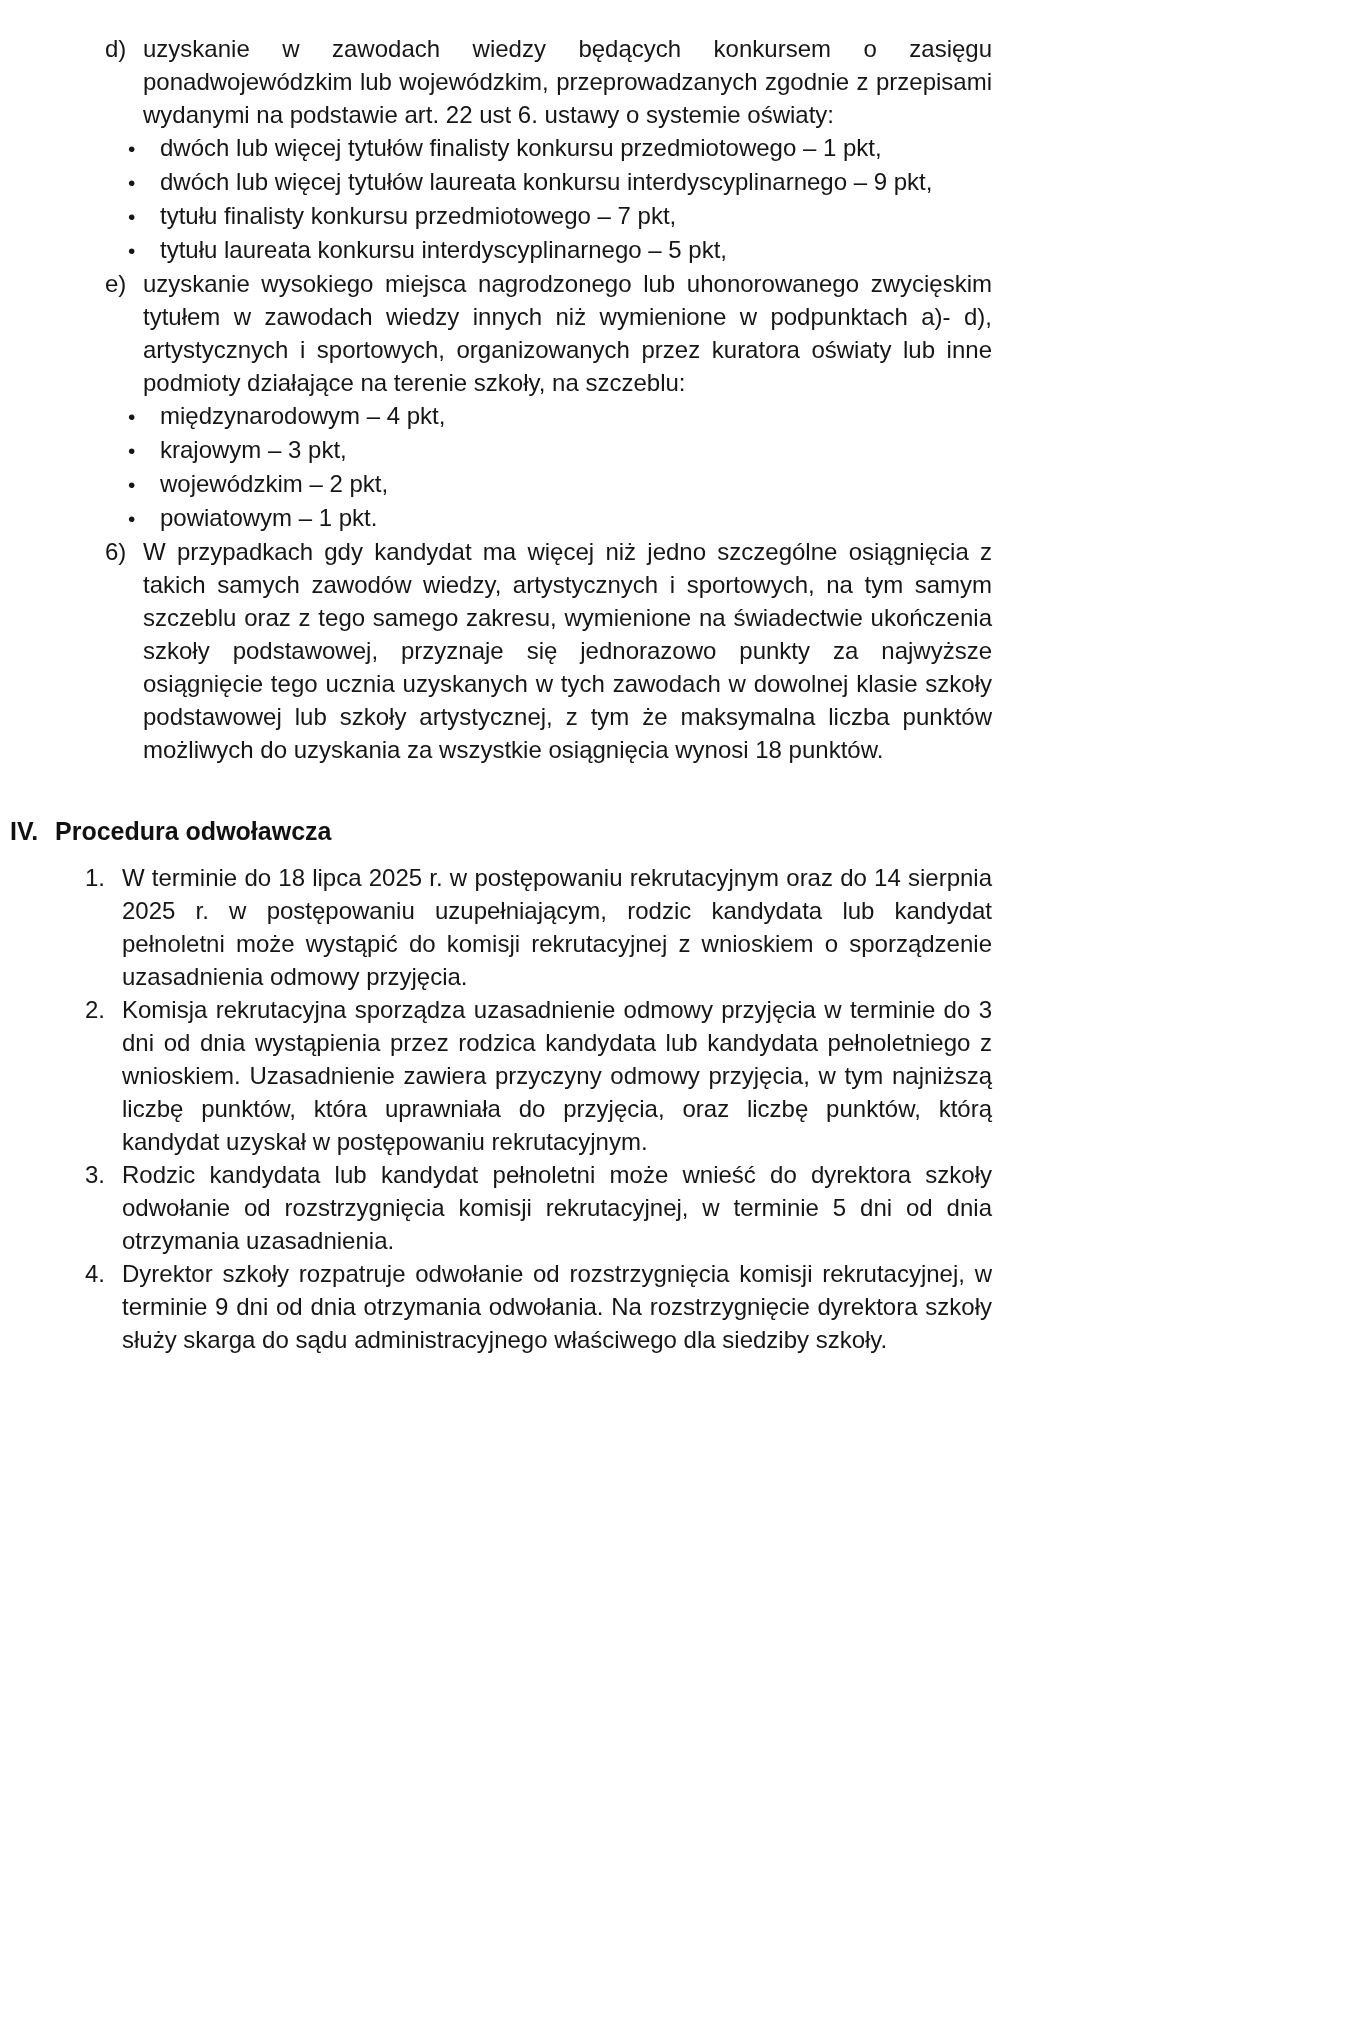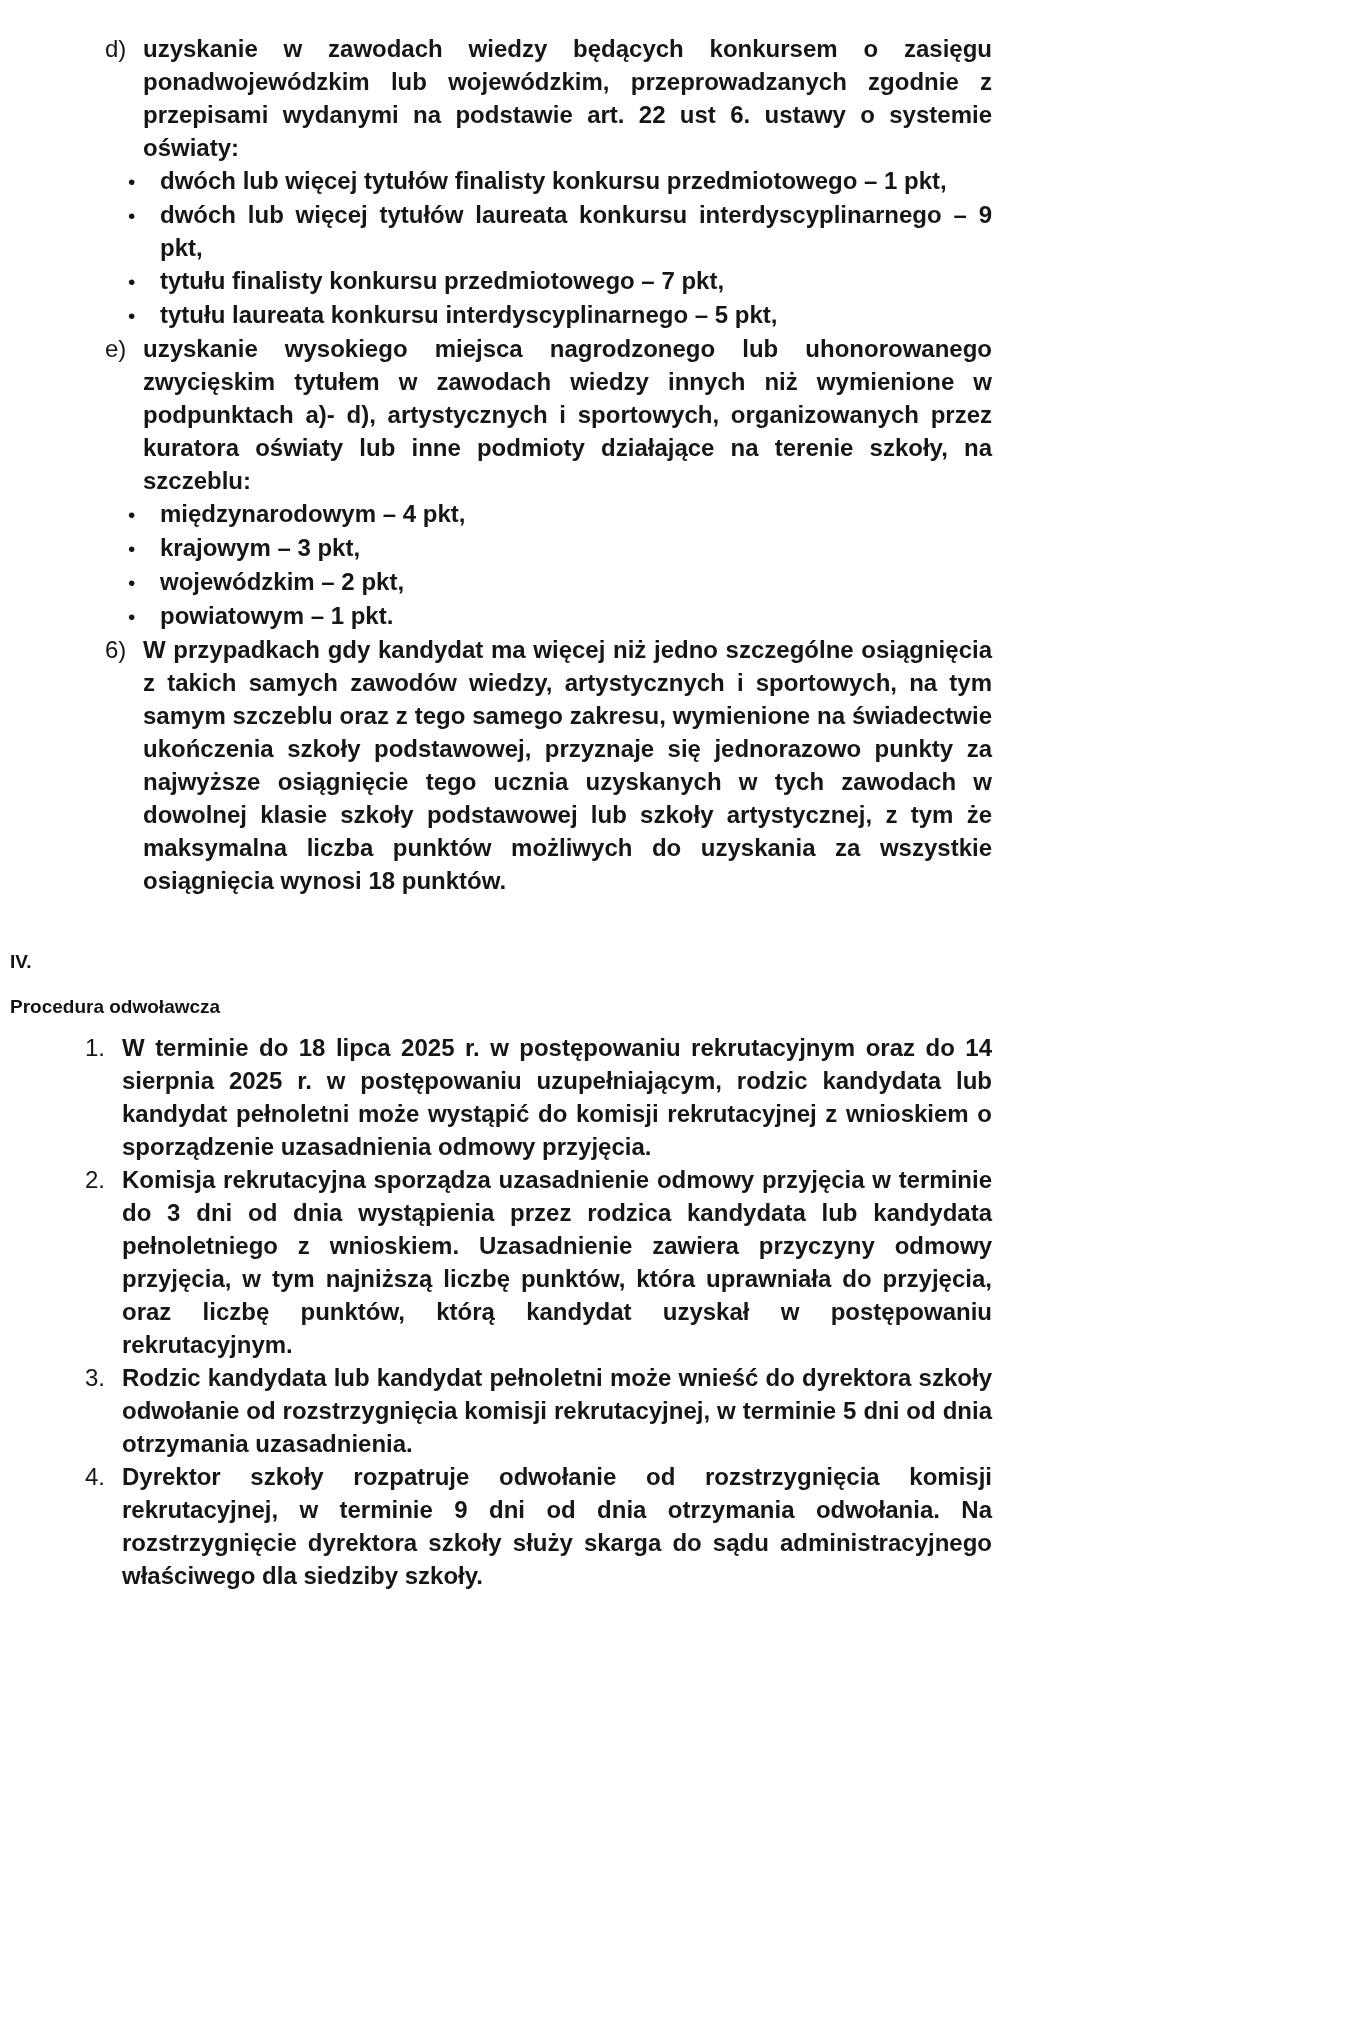--- a/index.html
+++ b/index.html
@@ -18,40 +18,38 @@
     overflow:hidden;
   }
   .row {
     display:flex;
     font-size:24px;
     line-height:33px;
   }
   .row .text {
     flex:1;
     text-align:justify;
-    font-weight:bold;
   }
   
   .lettered { margin-left:105px; width:887px; }
   .lettered .marker { flex:0 0 38px; }
   
   .bullet-row { margin-left:128px; width:864px; }
   .bullet-row .marker { flex:0 0 32px; }
   .bullet-row .marker .dot { font-size:21px; }
   
   .heading {
     display:flex;
     margin-left:10px;
     margin-top:47px;
-    margin-bottom:6px;
+    margin-bottom:12px;
     font-weight:bold;
-    font-size:19px;
+    font-size:25px;
     line-height:36px;
     color:#111111;
-    flex-direction:column;
   }
   .heading .h-num { flex:0 0 45px; }
   
   .num-row { margin-left:85px; width:907px; }
   .num-row .marker { flex:0 0 37px; }
 </style>
 </head>
 <body>
 
 <div class="page">

